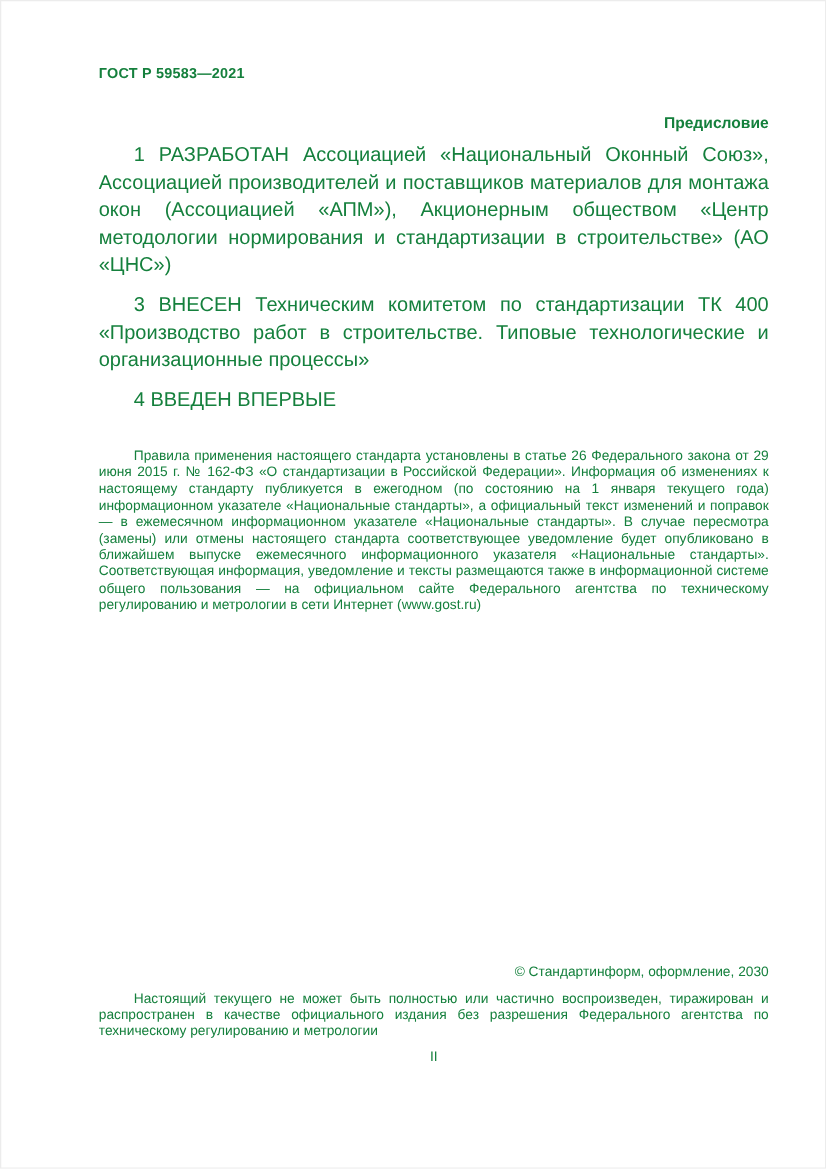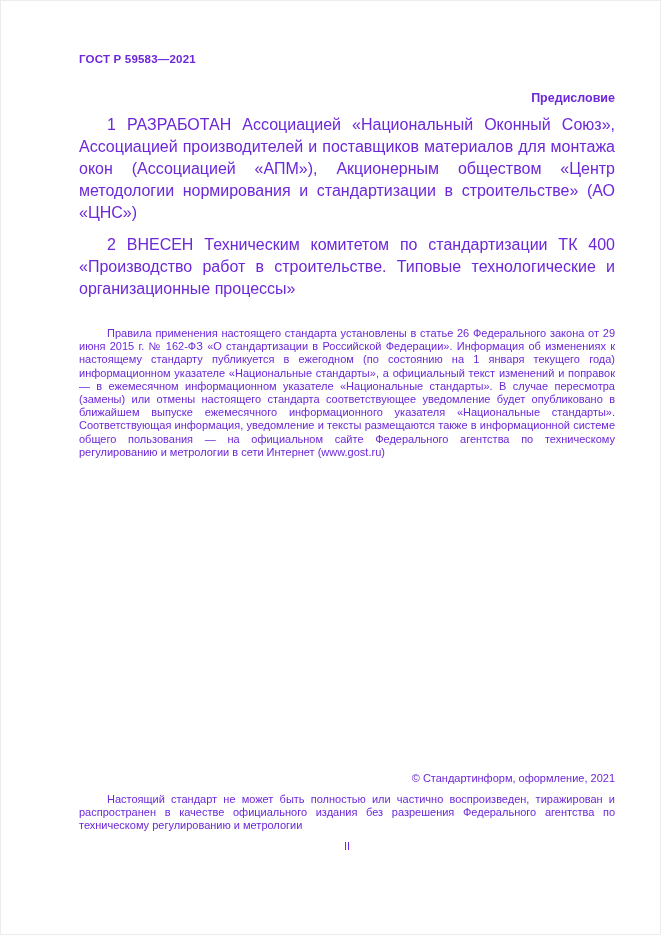--- a/index.html
+++ b/index.html
@@ -8,21 +8,21 @@
     background: #ffffff;
   }
   .page {
     position: relative;
     width: 661px;
     height: 935px;
     background: #ffffff;
     box-sizing: border-box;
     border: 1px solid #ececec;
     font-family: "Liberation Sans", sans-serif;
-    color: #6d28d9;
+    color: #15803d;
     overflow: hidden;
   }
   .content {
     position: absolute;
     left: 78px;
     right: 45px;
     top: 0;
   }
   .doc-header {
     margin-top: 52px;
@@ -81,27 +81,28 @@
 <body>
 
 <div class="page">
   <div class="content">
     <div class="doc-header">ГОСТ Р 59583—2021</div>
 
     <div class="section-title">Предисловие</div>
 
     <p class="item">1 РАЗРАБОТАН Ассоциацией «Национальный Оконный Союз», Ассоциацией производителей и поставщиков материалов для монтажа окон (Ассоциацией «АПМ»), Акционерным обществом «Центр методологии нормирования и стандартизации в строительстве» (АО «ЦНС»)</p>
 
-    <p class="item">2 ВНЕСЕН Техническим комитетом по стандартизации ТК 400 «Производство работ в строительстве. Типовые технологические и организационные процессы»</p>
+    <p class="item">3 ВНЕСЕН Техническим комитетом по стандартизации ТК 400 «Производство работ в строительстве. Типовые технологические и организационные процессы»</p>
 
 
+    <p class="item">4 ВВЕДЕН ВПЕРВЫЕ</p>
 
     <p class="app-note">Правила применения настоящего стандарта установлены в статье 26 Федерального закона от 29 июня 2015 г. № 162-ФЗ «О стандартизации в Российской Федерации». Информация об изменениях к настоящему стандарту публикуется в ежегодном (по состоянию на 1 января текущего года) информационном указателе «Национальные стандарты», а официальный текст изменений и поправок — в ежемесячном информационном указателе «Национальные стандарты». В случае пересмотра (замены) или отмены настоящего стандарта соответствующее уведомление будет опубликовано в ближайшем выпуске ежемесячного информационного указателя «Национальные стандарты». Соответствующая информация, уведомление и тексты размещаются также в информационной системе общего пользования — на официальном сайте Федерального агентства по техническому регулированию и метрологии в сети Интернет (www.gost.ru)</p>
   </div>
 
   <div class="bottom">
-    <div class="copyright">© Стандартинформ, оформление, 2021</div>
+    <div class="copyright">© Стандартинформ, оформление, 2030</div>
 
-    <p class="restriction">Настоящий стандарт не может быть полностью или частично воспроизведен, тиражирован и распространен в качестве официального издания без разрешения Федерального агентства по техническому регулированию и метрологии</p>
+    <p class="restriction">Настоящий текущего не может быть полностью или частично воспроизведен, тиражирован и распространен в качестве официального издания без разрешения Федерального агентства по техническому регулированию и метрологии</p>
 
     <div class="page-number">II</div>
   </div>
 </div>
 
 </body></html>

